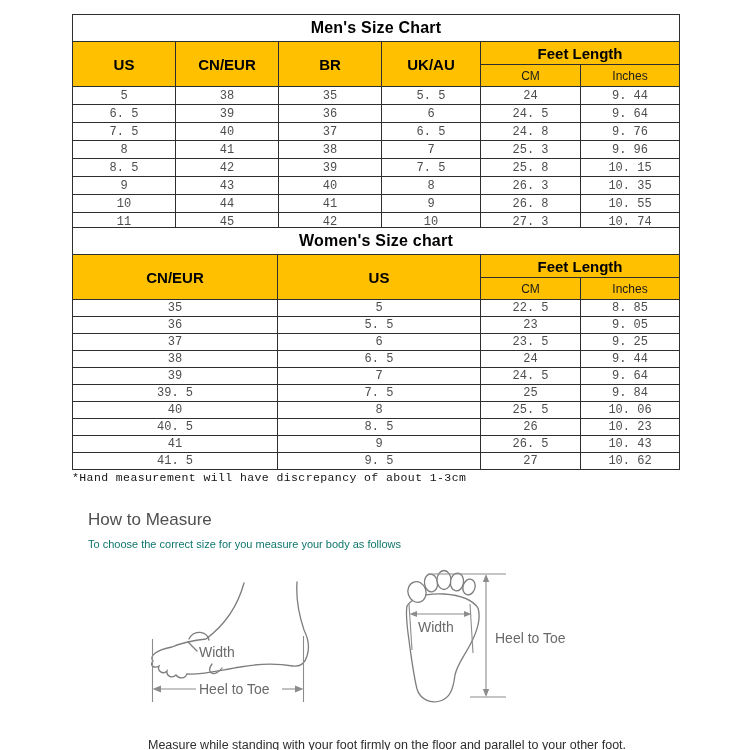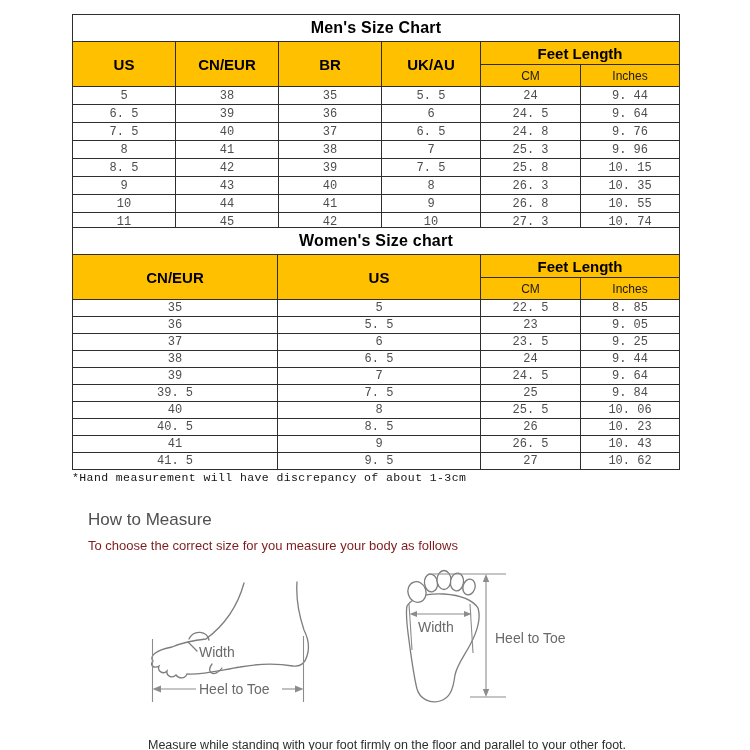--- a/index.html
+++ b/index.html
@@ -33,21 +33,21 @@
     position:absolute; left:72px; top:469px;
     font-family:"Liberation Mono", monospace; font-weight:normal;
     font-size:11.5px; line-height:18px; color:#141414; letter-spacing:0.4px;
   }
   .howto-title {
     position:absolute; left:88px; top:510px;
     font-size:17px; color:#4f4f4f;text-align:center;
   }
   .howto-sub {
     position:absolute; left:88px; top:538px;
-    font-size:13px; color:#7f1d1d;
+    font-size:11px; color:#0f766e;
   }
   .diagrams { position:absolute; left:130px; top:553px; }
   .diagram-label { font-family:"Liberation Sans", sans-serif; font-size:14px; fill:#6a6a6a; }
   .caption {
     position:absolute; left:148px; top:706px;
     font-size:12.5px; color:#2e2e2e;margin-top:32px;
   }
 </style>
 </head>
 <body>

